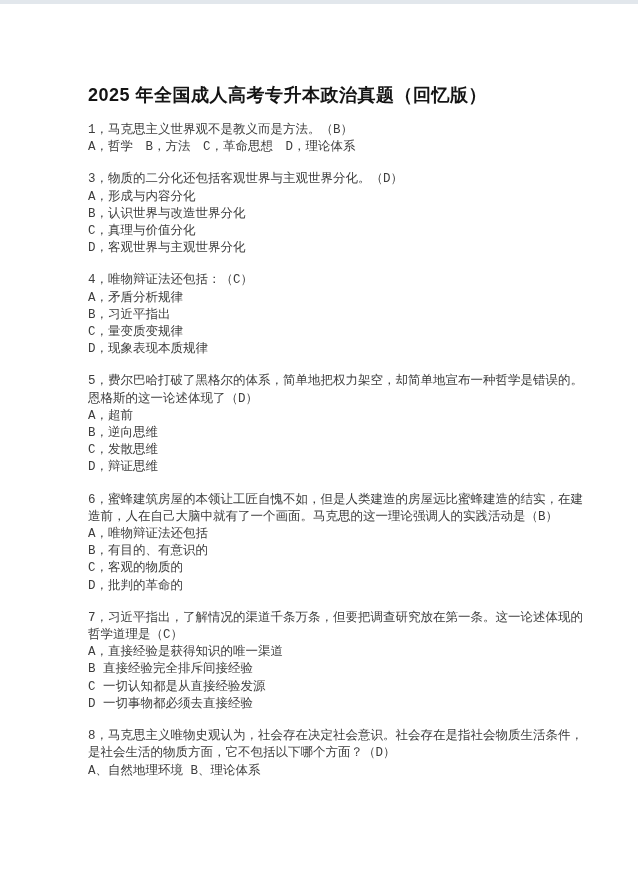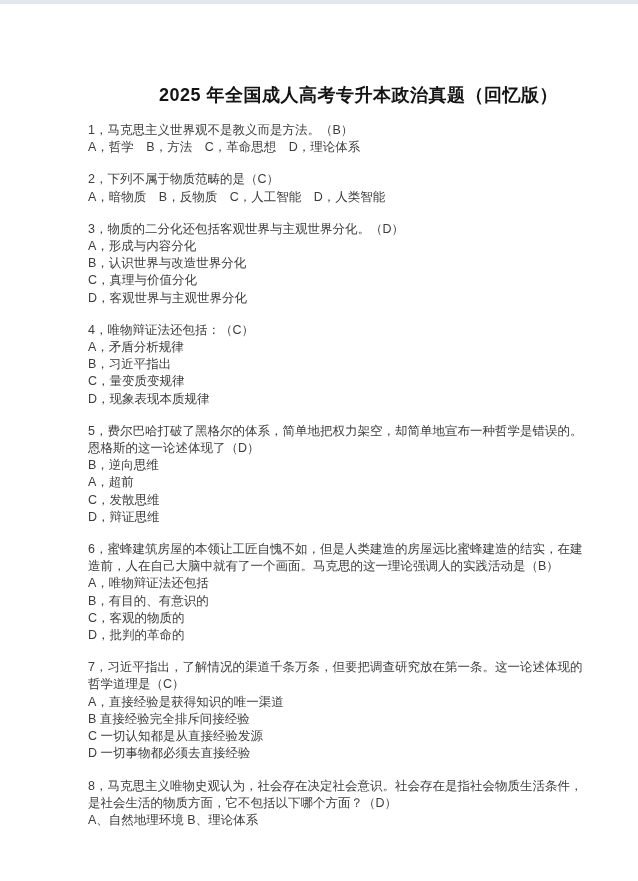--- a/index.html
+++ b/index.html
@@ -18,33 +18,34 @@
     width: 638px;
     height: 4px;
     background: #e2e7ec;
   }
   .doc {
     padding: 79px 40px 0 88px;
     width: 470px;
   }
   .title {
     width: 470px;
-    text-align: right;
+    text-align: left;
     font-size: 18px;
     font-weight: bold;
     color: #141414;
     letter-spacing: 0.5px;
     white-space: nowrap;
     margin: 0;
   }
   .questions {
     margin-top: 9px;
   }
   .question {
     margin-top: 15px;
+    font-family: Liberation Mono, monospace;
   }
   .line {
     font-size: 12.5px;
     line-height: 17.2px;
     color: #3d3d3d;
     white-space: pre;
   }
 </style>
 </head>
 <body>
@@ -52,42 +53,38 @@
 <div class="top-strip"></div>
 
 <div class="doc">
   <h1 class="title">2025 年全国成人高考专升本政治真题（回忆版）</h1>
   <div class="questions">
       <div class="question">
         <div class="line">1，马克思主义世界观不是教义而是方法。（B）</div>
         <div class="line">A，哲学　B，方法　C，革命思想　D，理论体系</div>
       </div>
       <div class="question">
-        <div class="line">2，下列不属于物质范畴的是（C）</div>
-        <div class="line">A，暗物质　B，反物质　C，人工智能　D，人类智能</div>
-      </div>
-      <div class="question">
         <div class="line">3，物质的二分化还包括客观世界与主观世界分化。（D）</div>
         <div class="line">A，形成与内容分化</div>
         <div class="line">B，认识世界与改造世界分化</div>
         <div class="line">C，真理与价值分化</div>
         <div class="line">D，客观世界与主观世界分化</div>
       </div>
       <div class="question">
         <div class="line">4，唯物辩证法还包括：（C）</div>
         <div class="line">A，矛盾分析规律</div>
         <div class="line">B，习近平指出</div>
         <div class="line">C，量变质变规律</div>
         <div class="line">D，现象表现本质规律</div>
       </div>
       <div class="question">
         <div class="line">5，费尔巴哈打破了黑格尔的体系，简单地把权力架空，却简单地宣布一种哲学是错误的。</div>
         <div class="line">恩格斯的这一论述体现了（D）</div>
+        <div class="line">A，超前</div>
         <div class="line">B，逆向思维</div>
-        <div class="line">A，超前</div>
         <div class="line">C，发散思维</div>
         <div class="line">D，辩证思维</div>
       </div>
       <div class="question">
         <div class="line">6，蜜蜂建筑房屋的本领让工匠自愧不如，但是人类建造的房屋远比蜜蜂建造的结实，在建</div>
         <div class="line">造前，人在自己大脑中就有了一个画面。马克思的这一理论强调人的实践活动是（B）</div>
         <div class="line">A，唯物辩证法还包括</div>
         <div class="line">B，有目的、有意识的</div>
         <div class="line">C，客观的物质的</div>
         <div class="line">D，批判的革命的</div>

